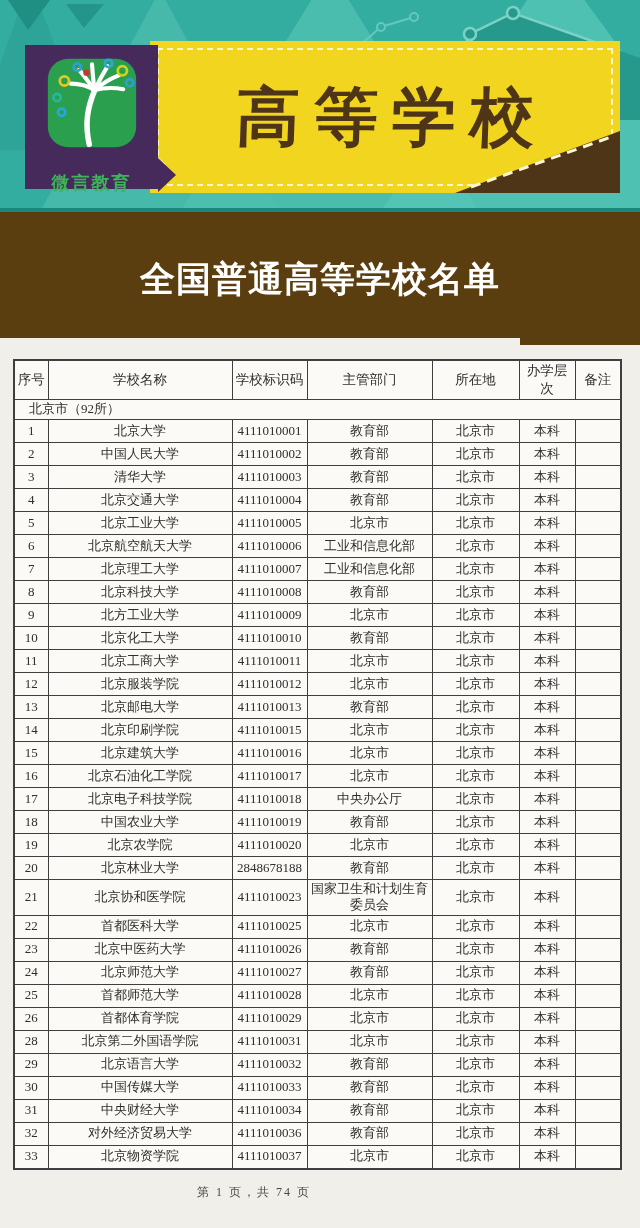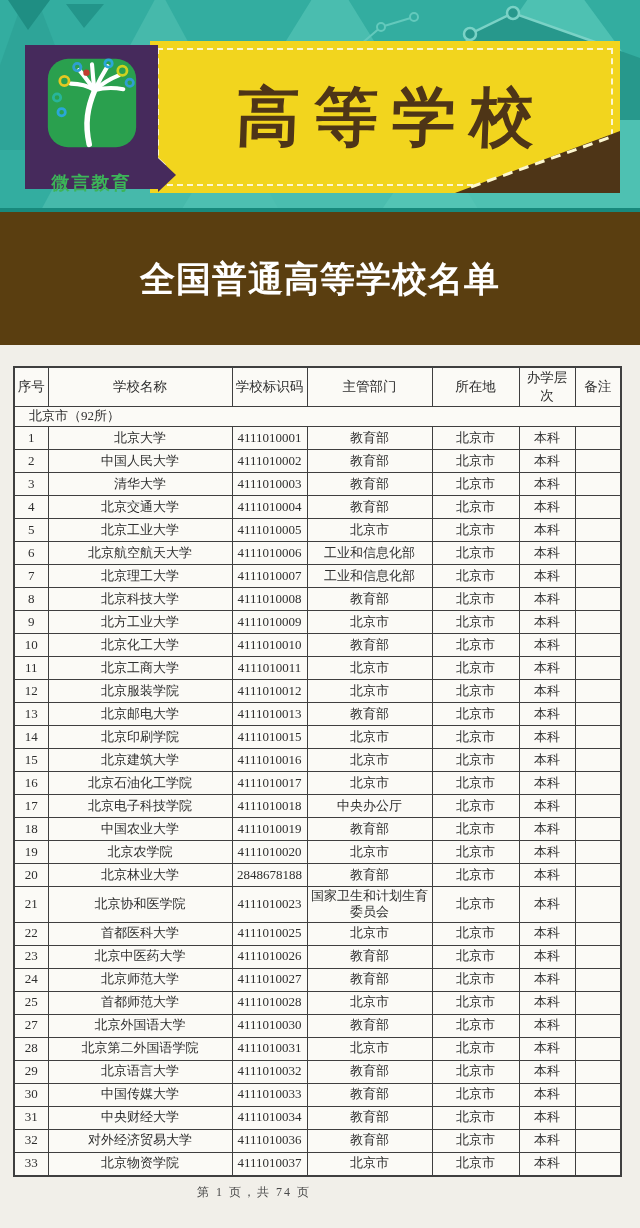--- a/index.html
+++ b/index.html
@@ -34,21 +34,21 @@
   .logo-text{margin-top:22px;color:var(--logo-green);font-size:18px;font-weight:bold;letter-spacing:2px;
              font-family:"Liberation Sans","DejaVu Sans",sans-serif;}
 
   
   .title-band{position:absolute;left:0;top:212px;width:640px;height:133px;background:var(--band-brown);
               display:flex;flex-direction:column;align-items:center;justify-content:center;
               color:#fff;font-family:"Liberation Sans","DejaVu Sans",sans-serif;
               font-weight:bold;font-size:35px;line-height:1.42;letter-spacing:1px;}
 
   
-  .sheet{position:absolute;left:0;top:345px;width:640px;height:883px;background:var(--page-bg);}
+  .sheet{position:absolute;left:0;top:338px;width:520px;height:883px;background:var(--page-bg);}
   table.uni-table{border-collapse:collapse;table-layout:fixed;margin:21px 0 0 13px;width:607px;
                   background:var(--cell-bg);border:2px solid var(--table-border);
                   color:var(--ink);font-size:13px;}
   .uni-table th,.uni-table td{border:1px solid var(--table-border);text-align:center;
                   padding:1px 2px;overflow:hidden;word-break:break-all;}
   .uni-table th{height:26px;font-weight:normal;font-size:13.5px;}
   .uni-table td{height:20px;line-height:1.25;}
   .uni-table td.section{text-align:left;height:17px;padding-left:14px;}
   .footer{position:absolute;left:0;top:1184px;width:508px;text-align:center;
           font-size:12px;color:#4a4a4a;letter-spacing:2px;}
@@ -365,24 +365,24 @@
           <tr>
             <td>25</td>
             <td>首都师范大学</td>
             <td>4111010028</td>
             <td>北京市</td>
             <td>北京市</td>
             <td>本科</td>
             <td></td>
           </tr>
           <tr>
-            <td>27</td>
-            <td>北京外国语大学</td>
-            <td>4111010030</td>
-            <td>教育部</td>
+            <td>26</td>
+            <td>首都体育学院</td>
+            <td>4111010029</td>
+            <td>北京市</td>
             <td>北京市</td>
             <td>本科</td>
             <td></td>
           </tr>
           <tr>
             <td>28</td>
             <td>北京第二外国语学院</td>
             <td>4111010031</td>
             <td>北京市</td>
             <td>北京市</td>

